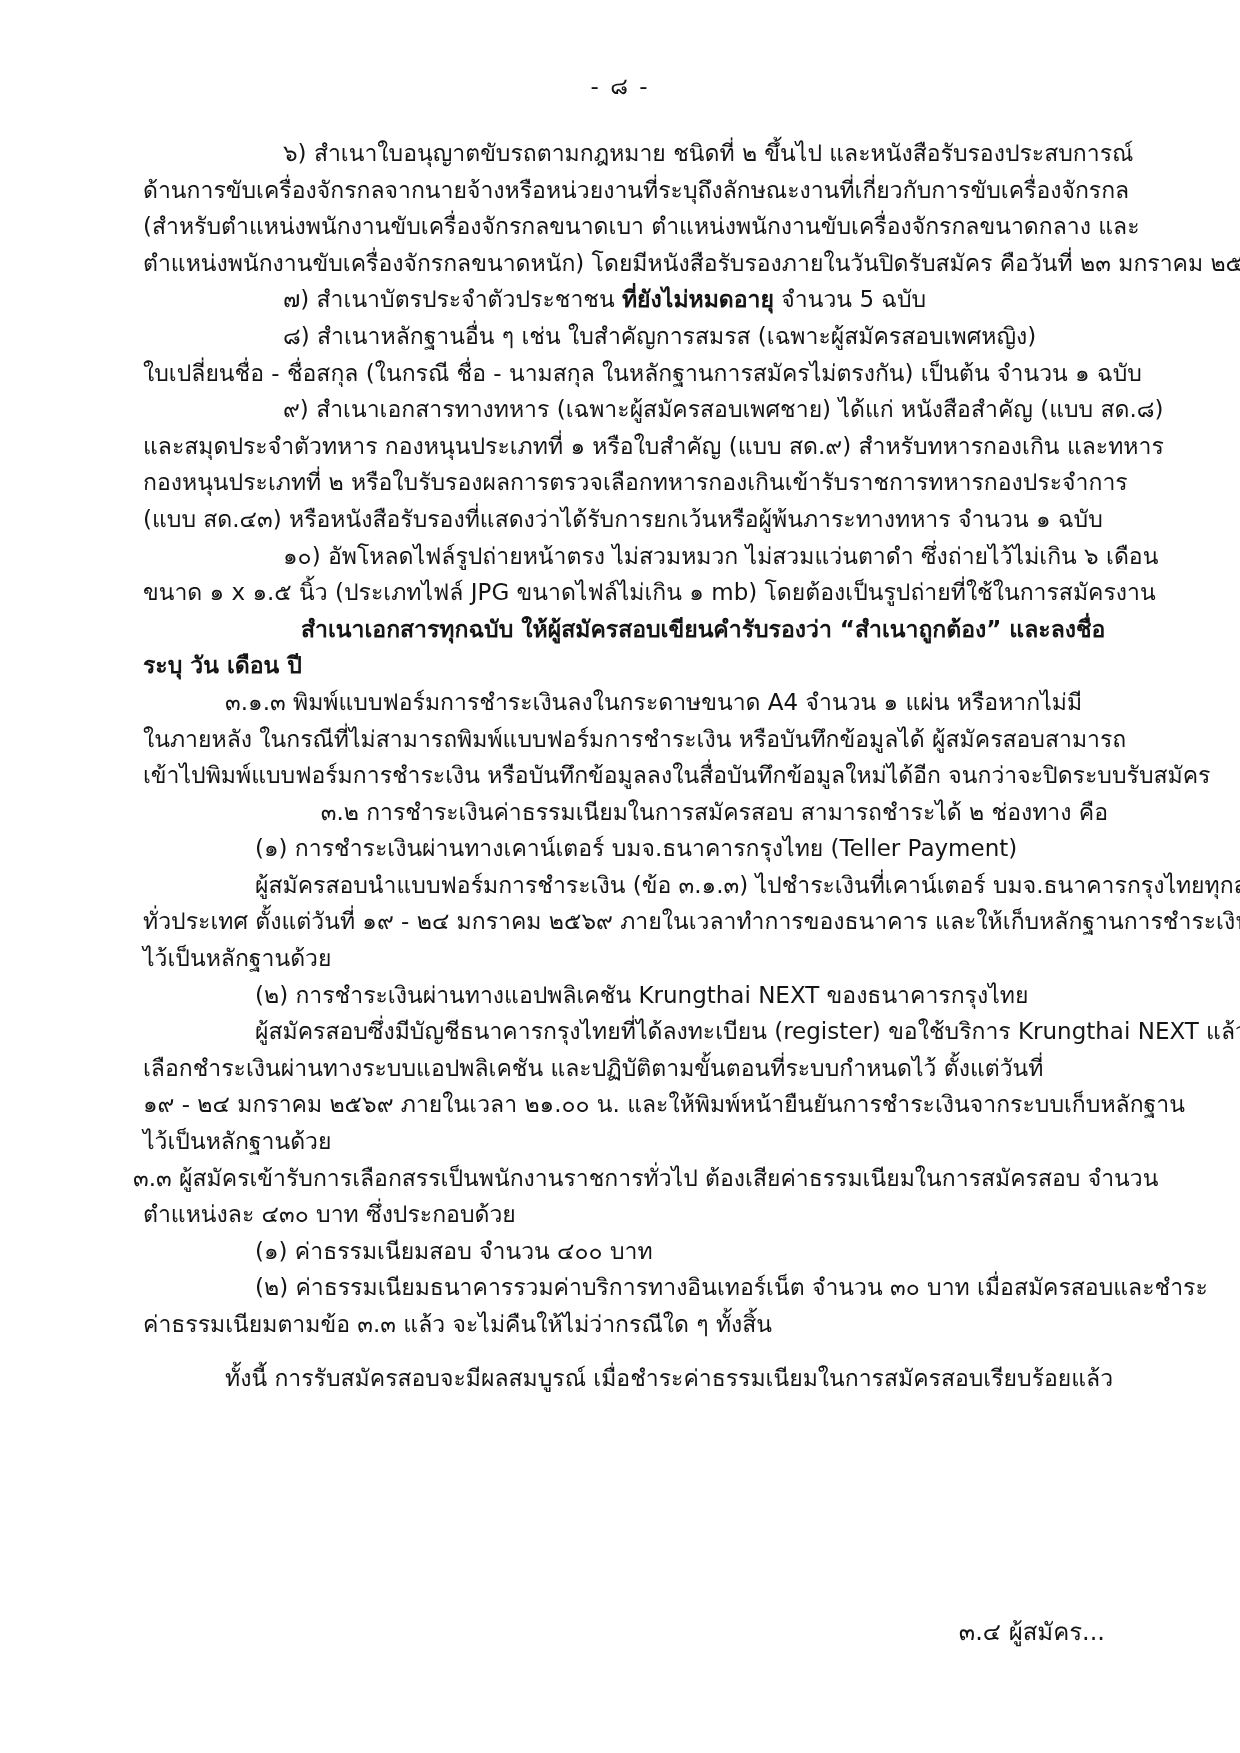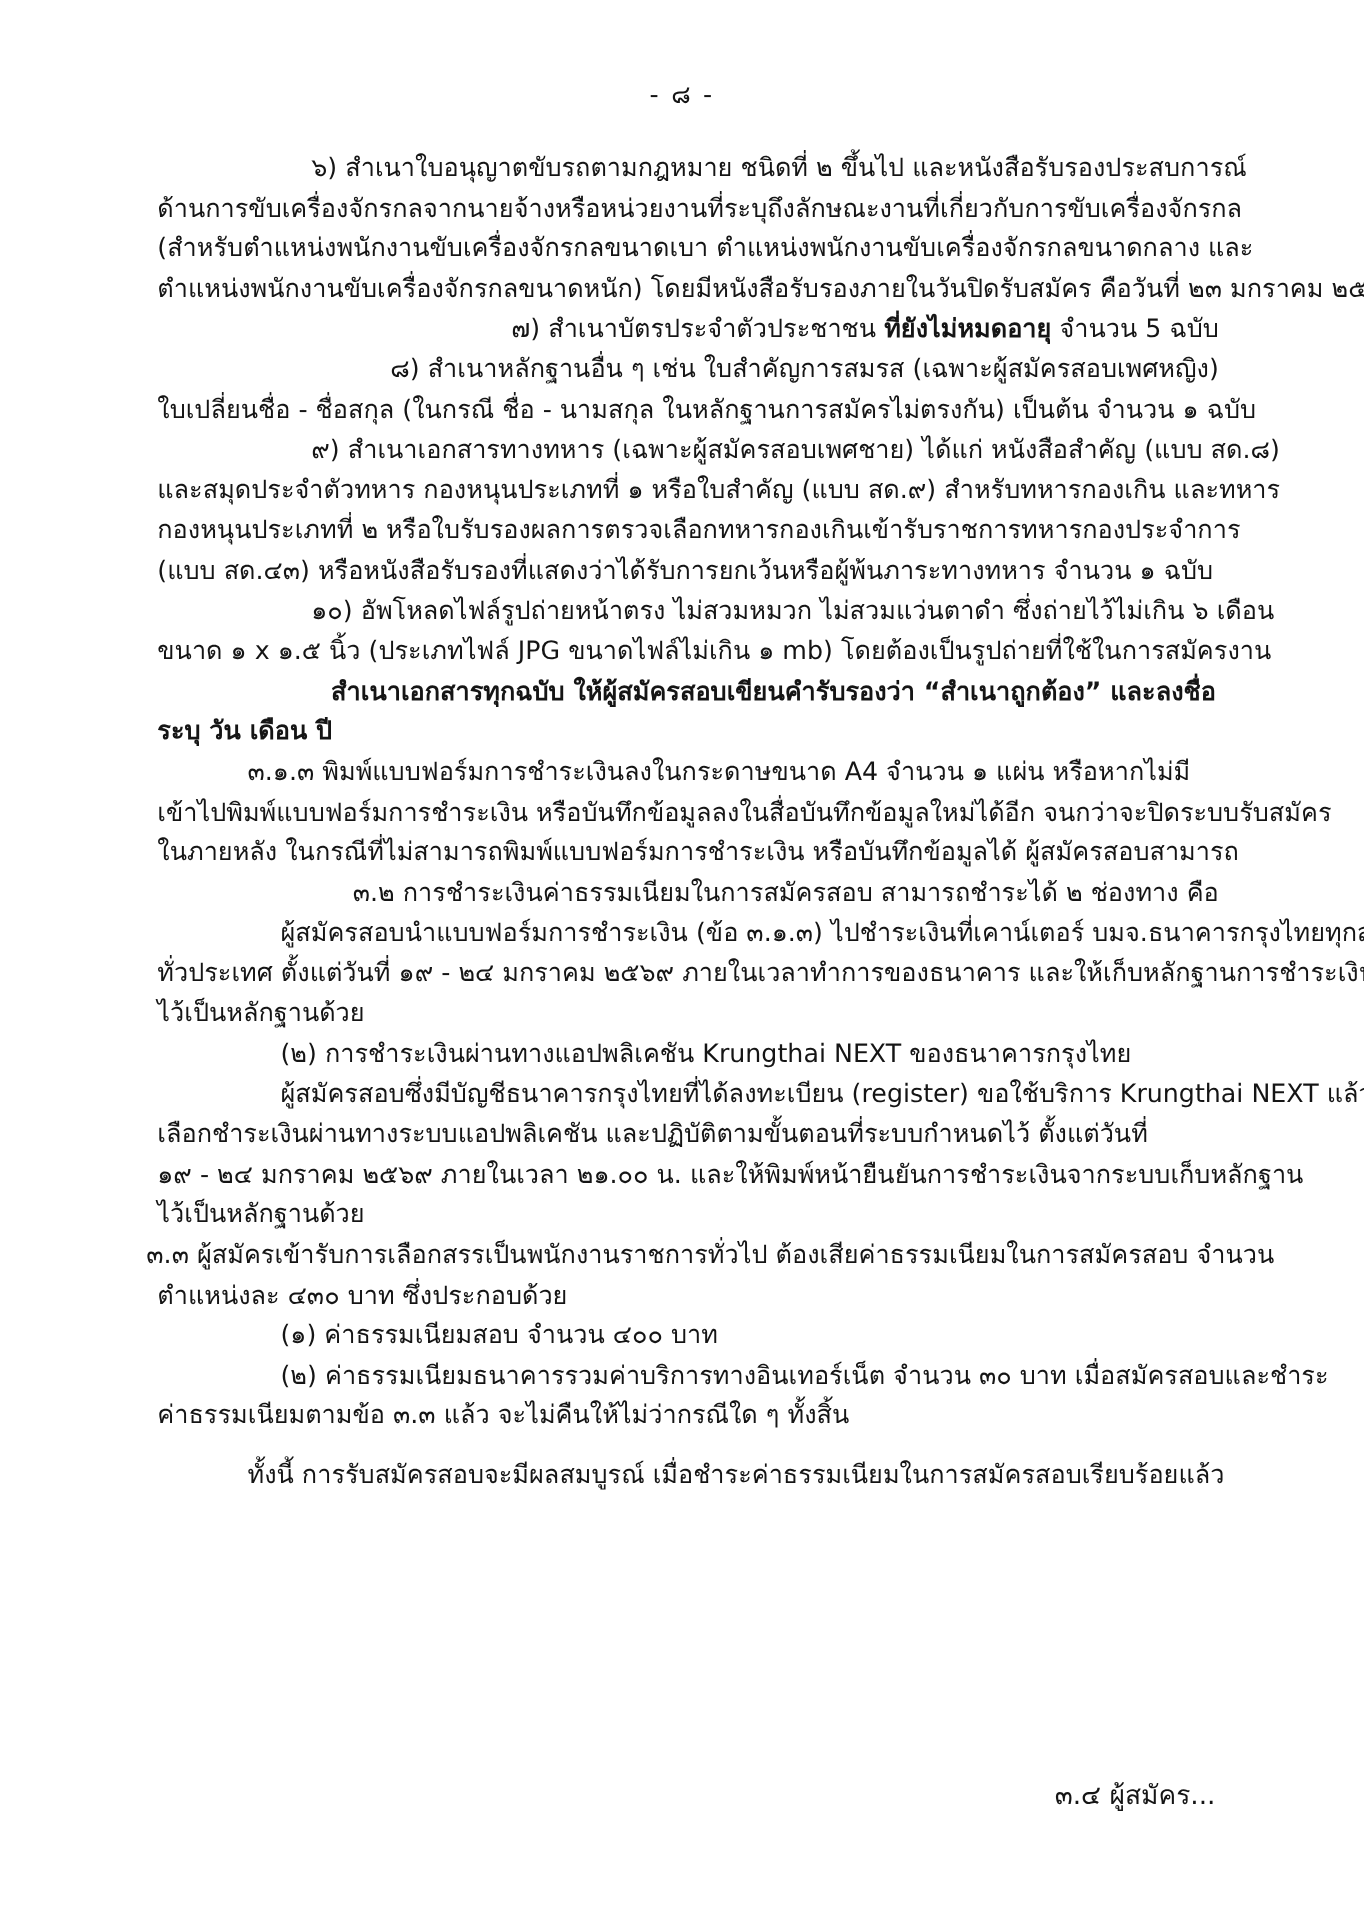--- a/index.html
+++ b/index.html
@@ -12,21 +12,21 @@
   .page{position:relative;width:1240px;height:1753px;background:#ffffff;overflow:hidden;}
   .pagenum{
     position:absolute;top:68px;left:0;width:100%;
     text-align:center;font-size:23px;letter-spacing:2px;
   }
   .content{
     position:absolute;left:143px;top:135px;width:965px;
     font-size:23px;line-height:36.6px;
   }
   .line{white-space:nowrap;height:36.6px;}
-  .ind-item{padding-left:140px;text-align:right;}   
+  .ind-item{padding-left:140px;}   
   .ind-note{padding-left:158px;}   
   .ind-313{padding-left:82px;}     
   .ind-sub{padding-left:112px;}    
   .ind-sec{margin-left:-10px;text-align:right;}     
   .bold{font-weight:bold;}
   .gap-top{margin-top:17px;}
   .footer{
     position:absolute;top:1612px;right:135px;
     font-size:24px;
   }
@@ -48,23 +48,24 @@
     <div class="line">ใบเปลี่ยนชื่อ - ชื่อสกุล (ในกรณี ชื่อ - นามสกุล ในหลักฐานการสมัครไม่ตรงกัน) เป็นต้น จำนวน ๑ ฉบับ</div>
     <div class="line ind-item">๙) สำเนาเอกสารทางทหาร (เฉพาะผู้สมัครสอบเพศชาย) ได้แก่ หนังสือสำคัญ (แบบ สด.๘)</div>
     <div class="line">และสมุดประจำตัวทหาร กองหนุนประเภทที่ ๑ หรือใบสำคัญ (แบบ สด.๙) สำหรับทหารกองเกิน และทหาร</div>
     <div class="line">กองหนุนประเภทที่ ๒ หรือใบรับรองผลการตรวจเลือกทหารกองเกินเข้ารับราชการทหารกองประจำการ</div>
     <div class="line">(แบบ สด.๔๓) หรือหนังสือรับรองที่แสดงว่าได้รับการยกเว้นหรือผู้พ้นภาระทางทหาร จำนวน ๑ ฉบับ</div>
     <div class="line ind-item">๑๐) อัพโหลดไฟล์รูปถ่ายหน้าตรง ไม่สวมหมวก ไม่สวมแว่นตาดำ ซึ่งถ่ายไว้ไม่เกิน ๖ เดือน</div>
     <div class="line">ขนาด ๑ x ๑.๕ นิ้ว (ประเภทไฟล์ JPG ขนาดไฟล์ไม่เกิน ๑ mb) โดยต้องเป็นรูปถ่ายที่ใช้ในการสมัครงาน</div>
     <div class="line ind-note bold">สำเนาเอกสารทุกฉบับ ให้ผู้สมัครสอบเขียนคำรับรองว่า “สำเนาถูกต้อง” และลงชื่อ</div>
     <div class="line bold">ระบุ วัน เดือน ปี</div>
     <div class="line ind-313">๓.๑.๓ พิมพ์แบบฟอร์มการชำระเงินลงในกระดาษขนาด A4 จำนวน ๑ แผ่น หรือหากไม่มี</div>
+    <div class="line">ในภายหลัง ในกรณีที่ไม่สามารถพิมพ์แบบฟอร์มการชำระเงิน หรือบันทึกข้อมูลได้ ผู้สมัครสอบสามารถ</div>
     <div class="line">เข้าไปพิมพ์แบบฟอร์มการชำระเงิน หรือบันทึกข้อมูลลงในสื่อบันทึกข้อมูลใหม่ได้อีก จนกว่าจะปิดระบบรับสมัคร</div>
-    <div class="line">ในภายหลัง ในกรณีที่ไม่สามารถพิมพ์แบบฟอร์มการชำระเงิน หรือบันทึกข้อมูลได้ ผู้สมัครสอบสามารถ</div>
     <div class="line ind-sec">๓.๒ การชำระเงินค่าธรรมเนียมในการสมัครสอบ สามารถชำระได้ ๒ ช่องทาง คือ</div>
+    <div class="line ind-sub">(๑) การชำระเงินผ่านทางเคาน์เตอร์ บมจ.ธนาคารกรุงไทย (Teller Payment)</div>
     <div class="line ind-sub">ผู้สมัครสอบนำแบบฟอร์มการชำระเงิน (ข้อ ๓.๑.๓) ไปชำระเงินที่เคาน์เตอร์ บมจ.ธนาคารกรุงไทยทุกสาขา</div>
     <div class="line">ทั่วประเทศ ตั้งแต่วันที่ ๑๙ - ๒๔ มกราคม ๒๕๖๙ ภายในเวลาทำการของธนาคาร และให้เก็บหลักฐานการชำระเงิน</div>
     <div class="line">ไว้เป็นหลักฐานด้วย</div>
     <div class="line ind-sub">(๒) การชำระเงินผ่านทางแอปพลิเคชัน Krungthai NEXT ของธนาคารกรุงไทย</div>
     <div class="line ind-sub">ผู้สมัครสอบซึ่งมีบัญชีธนาคารกรุงไทยที่ได้ลงทะเบียน (register) ขอใช้บริการ Krungthai NEXT แล้ว สามารถ</div>
     <div class="line">เลือกชำระเงินผ่านทางระบบแอปพลิเคชัน และปฏิบัติตามขั้นตอนที่ระบบกำหนดไว้ ตั้งแต่วันที่</div>
     <div class="line">๑๙ - ๒๔ มกราคม ๒๕๖๙ ภายในเวลา ๒๑.๐๐ น. และให้พิมพ์หน้ายืนยันการชำระเงินจากระบบเก็บหลักฐาน</div>
     <div class="line">ไว้เป็นหลักฐานด้วย</div>
     <div class="line ind-sec">๓.๓ ผู้สมัครเข้ารับการเลือกสรรเป็นพนักงานราชการทั่วไป ต้องเสียค่าธรรมเนียมในการสมัครสอบ จำนวน</div>
     <div class="line">ตำแหน่งละ ๔๓๐ บาท ซึ่งประกอบด้วย</div>

